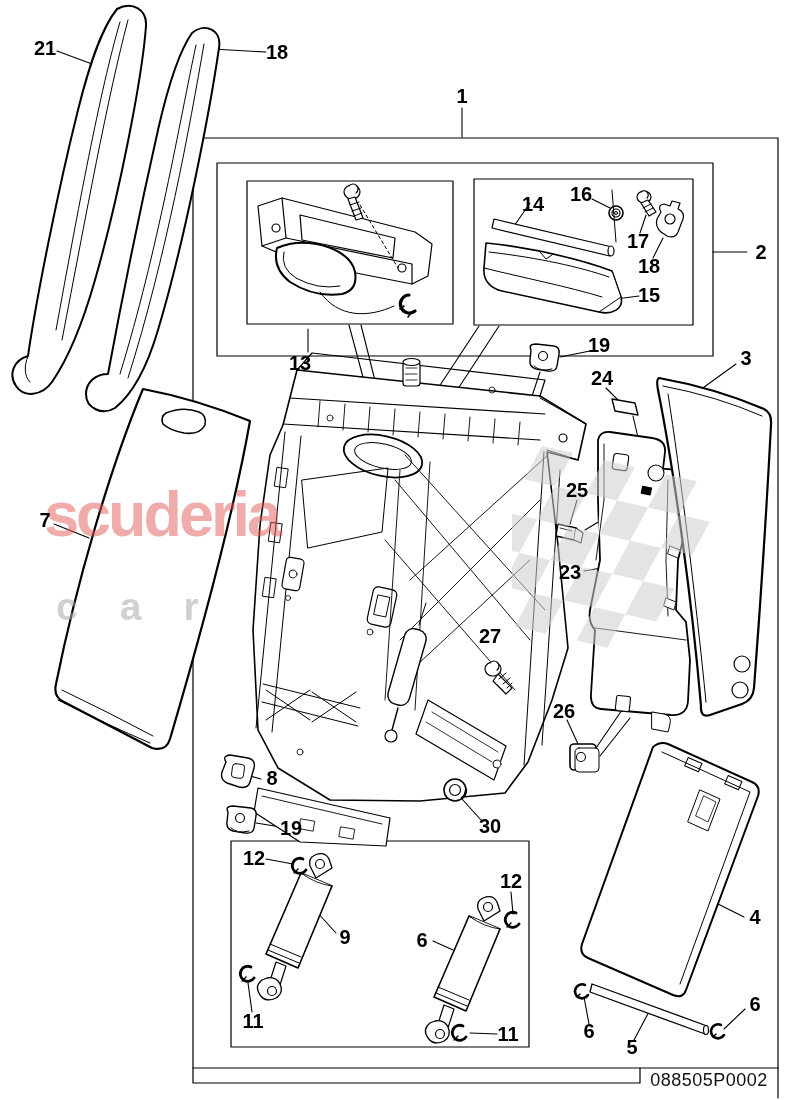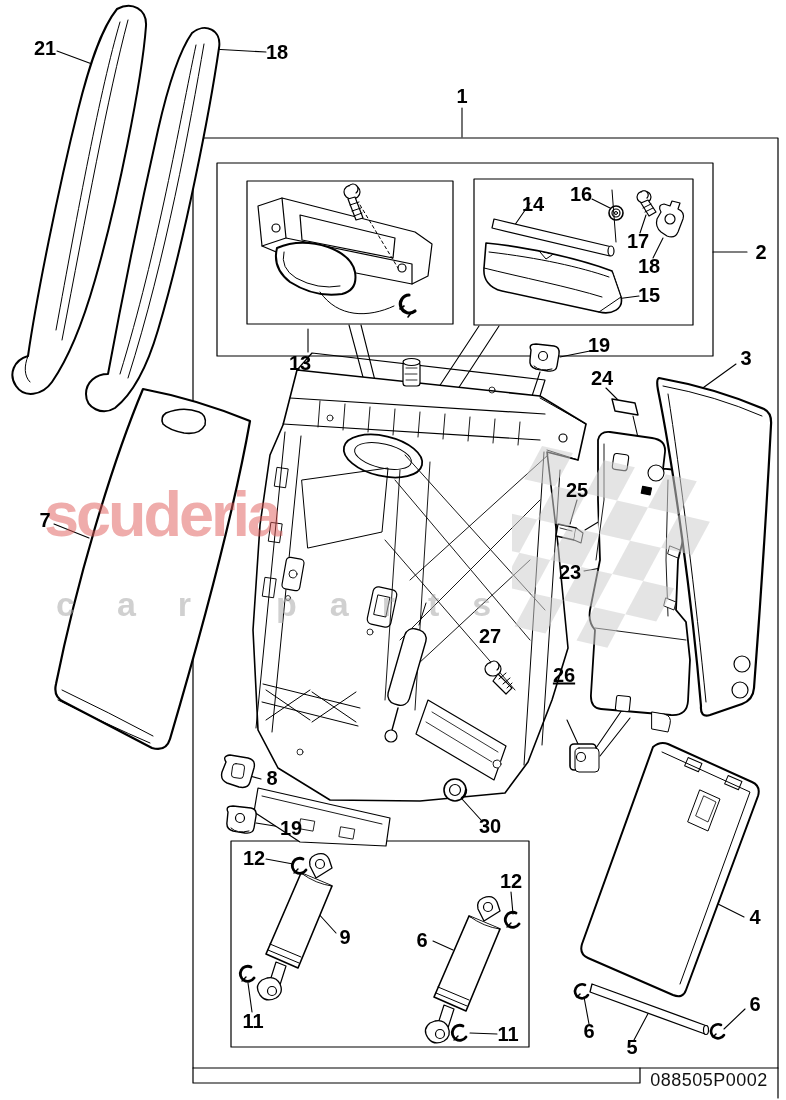--- a/index.html
+++ b/index.html
@@ -3,21 +3,21 @@
 <meta charset="utf-8">
 <style>
   html,body{margin:0;padding:0;background:#ffffff;}
   #stage{position:relative;width:786px;height:1100px;background:#ffffff;overflow:hidden;
          font-family:"Liberation Sans", sans-serif;}
   #art{position:absolute;left:0;top:0;z-index:1;}
   
   #watermark{position:absolute;left:0;top:0;width:786px;height:1100px;z-index:3;pointer-events:none;}
   .wm-brand{position:absolute;left:44px;top:478px;font-size:63px;font-weight:bold;
             letter-spacing:-3px;color:rgba(224,90,87,0.50);white-space:nowrap;}
-  .wm-tag{position:absolute;top:585px;font-size:34px;font-weight:bold;
+  .wm-tag{position:absolute;top:585px;font-size:39px;font-weight:bold;
           color:rgba(170,170,170,0.55);white-space:nowrap;}
   .wm-tag-left{left:56px;letter-spacing:42px;}
   .wm-tag-right{left:276px;letter-spacing:33px;}
   #checker{position:absolute;left:512px;top:436px;z-index:2;pointer-events:none;opacity:0.55;}
   
   .callout{position:absolute;z-index:4;transform:translate(-50%,-50%);
            font-size:20px;font-weight:bold;color:#000;white-space:nowrap;}
   #partnum{position:absolute;left:642px;top:1070px;width:134px;z-index:4;text-align:center;
            font-size:18px;color:#111;letter-spacing:0.5px;}
 </style>
@@ -373,21 +373,20 @@
         <rect x="170" y="102" width="34" height="34"></rect>
       <rect x="0" y="136" width="34" height="34"></rect>
         <rect x="68" y="136" width="34" height="34"></rect>
         <rect x="136" y="136" width="34" height="34"></rect>
     </g>
   </svg>
 
   <div id="watermark">
     <div class="wm-brand">scuderia</div>
     <div class="wm-tag wm-tag-left">car</div>
-    <div class="wm-tag wm-tag-right">parts</div>
   </div>
 
   <div id="partnum">088505P0002</div>
 
   <div id="callouts">
       <div class="callout" style="left: 462px; top: 96px;">1</div>
       <div class="callout" style="left: 761px; top: 252px;">2</div>
       <div class="callout" style="left: 746px; top: 358px;">3</div>
       <div class="callout" style="left: 755px; top: 917px;">4</div>
       <div class="callout" style="left: 632px; top: 1047px;">5</div>
@@ -408,16 +407,16 @@
       <div class="callout" style="left: 638px; top: 241px;">17</div>
       <div class="callout" style="left: 649px; top: 266px;">18</div>
       <div class="callout" style="left: 599px; top: 345px;">19</div>
       <div class="callout" style="left: 291px; top: 828px;">19</div>
       <div class="callout" style="left: 490px; top: 826px;">30</div>
       <div class="callout" style="left: 45px; top: 48px;">21</div>
       <div class="callout" style="left: 277px; top: 52px;">18</div>
       <div class="callout" style="left: 570px; top: 572px;">23</div>
       <div class="callout" style="left: 602px; top: 378px;">24</div>
       <div class="callout" style="left: 577px; top: 490px;">25</div>
-      <div class="callout" style="left: 564px; top: 675px; text-decoration: underline;">26</div>
+      <div class="callout" style="left: 564px; top: 711px;">26</div>
       <div class="callout" style="left: 490px; top: 636px;">27</div>
     </div>
 </div>
 
 </body></html>

